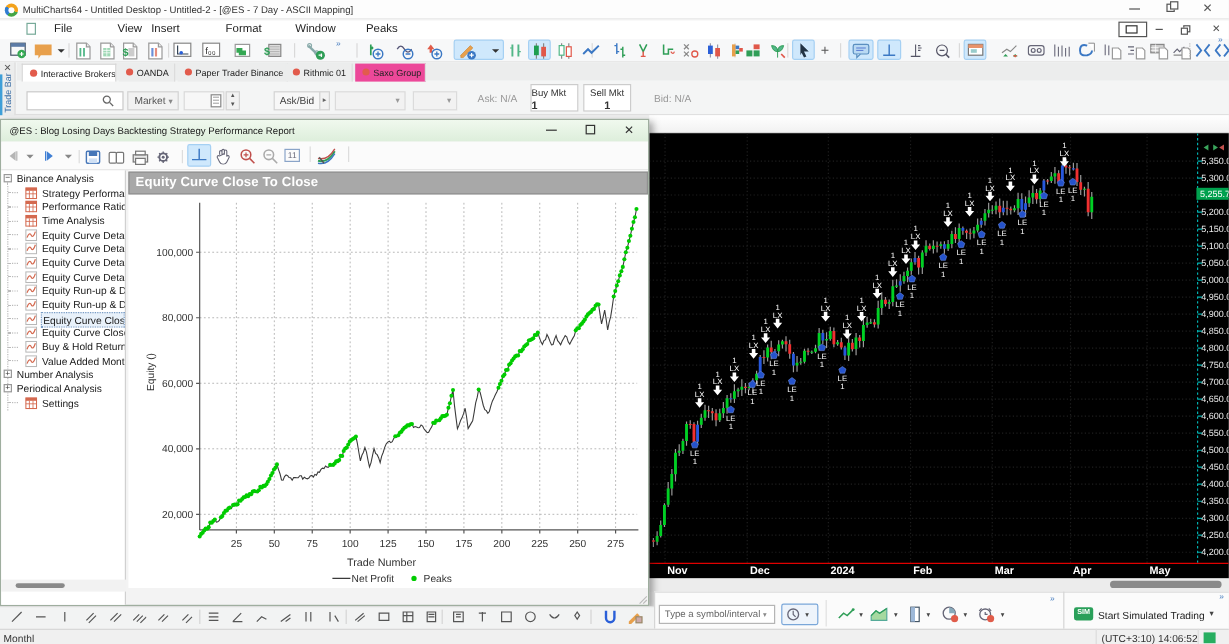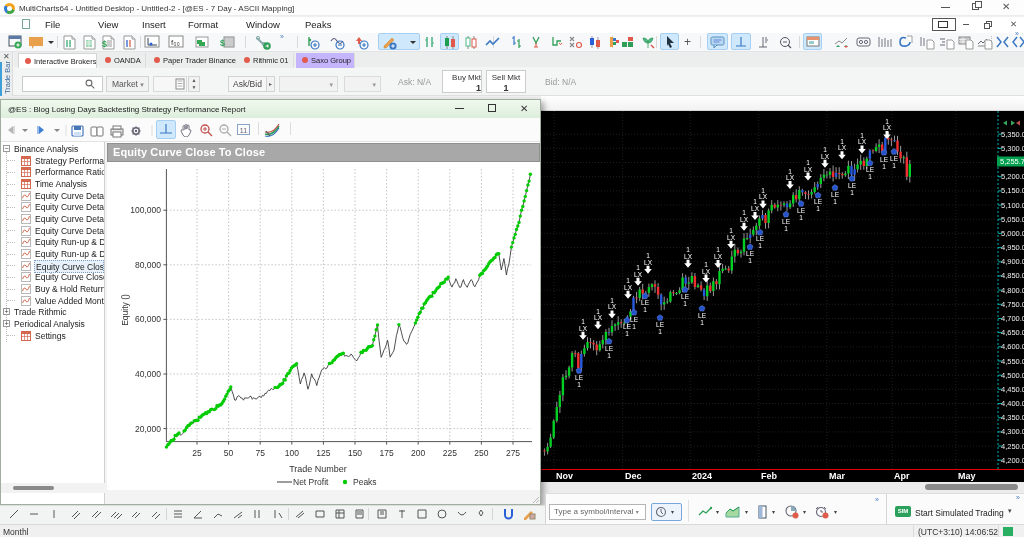--- a/index.html
+++ b/index.html
@@ -16,21 +16,21 @@
 <div class="abs" style="left:7px;top:6px;width:5px;height:5px;border-radius:50%;background:#fdfdfd"></div>
 <div class="abs" style="left:19px;top:3.5px;font-size:8px;color:#333">MultiCharts64 - Untitled Desktop - Untitled-2 - [@ES - 7 Day - ASCII Mapping]</div>
 <div class="abs" style="left:941px;top:7px;width:9px;height:1px;background:#555"></div>
 <div class="abs" style="left:972px;top:3px;width:7px;height:7px;border:1px solid #555"></div>
 <div class="abs" style="left:975px;top:1px;width:7px;height:7px;border:1px solid #555;background:#fdfdfd"></div>
 <div class="abs" style="left:1002px;top:1px;font-size:10px;color:#555">✕</div>
 <div class="abs" style="left:0;top:17px;width:1024px;height:16px;background:#fff"></div>
 <div class="abs" style="left:22px;top:19px;width:8px;height:10px;border:1px solid #7a9;background:#fff"></div>
 <div class="mitem" style="left:45px">File</div>
 <div class="mitem" style="left:98px">View</div>
-<div class="mitem" style="left:142px">Insert</div>
+<div class="mitem" style="left:126px">Insert</div>
 <div class="mitem" style="left:188px">Format</div>
 <div class="mitem" style="left:246px">Window</div>
 <div class="mitem" style="left:305px">Peaks</div>
 <div class="abs" style="left:932px;top:18px;width:24px;height:13px;border:1px solid #555"></div>
 <div class="abs" style="left:938px;top:21px;width:10px;height:7px;border:1px solid #333"></div>
 <div class="abs" style="left:963px;top:24px;width:6px;height:1px;background:#555"></div>
 <div class="abs" style="left:986px;top:21px;width:6px;height:6px;border:1px solid #555;background:#fff"></div>
 <div class="abs" style="left:984px;top:23px;width:6px;height:6px;border:1px solid #555;background:#fff"></div>
 <div class="abs" style="left:1010px;top:19px;font-size:8.5px;color:#555">✕</div>
 <div class="abs" style="left:0;top:33px;width:1024px;height:19px;background:#f7f8f9;border-bottom:1px solid #e4e4e4"></div>
@@ -261,39 +261,39 @@
 <div class="abs" style="left:0;top:52px;width:1024px;height:44px;background:#f4f5f5;border-bottom:1px solid #e0e0e0"></div>
 <div class="abs" style="left:0;top:52px;width:13px;height:44px;background:#eceded;border-right:1px solid #dcdcdc"></div>
 <div class="abs" style="left:0;top:62px;width:2px;height:34px;background:#3f9fd8"></div>
 <div class="abs" style="left:3px;top:52px;font-size:8px;color:#555">✕</div>
 <div class="abs" style="left:-13px;top:73px;font-size:7.5px;color:#3b6ea5;transform:rotate(-90deg);transform-origin:center;width:40px;text-align:center">Trade Bar</div>
 <div class="abs" style="left:14px;top:52px;width:1010px;height:15px;background:#eceded"></div>
 <div class="abs" style="left:18px;top:52.5px;width:79px;height:15px;background:#fff;border:1px solid #d5d5d5;border-bottom:none;font-size:7.5px;color:#222;line-height:15px;padding-left:6px;white-space:nowrap;overflow:hidden"><span class="tabdot" style="width:6px;height:6px;margin-right:3px"></span>Interactive Brokers</div>
 <div class="abs" style="left:99px;top:52.5px;width:47px;height:15px;background:#eceded;border-right:1px solid #dcdcdc;font-size:7.5px;color:#222;line-height:15px;padding-left:6px;white-space:nowrap;overflow:hidden"><span class="tabdot" style="width:6px;height:6px;margin-right:3px"></span>OANDA</div>
 <div class="abs" style="left:148px;top:52.5px;width:92px;height:15px;background:#eceded;border-right:1px solid #dcdcdc;font-size:7.5px;color:#222;line-height:15px;padding-left:6px;white-space:nowrap;overflow:hidden"><span class="tabdot" style="width:6px;height:6px;margin-right:3px"></span>Paper Trader Binance</div>
 <div class="abs" style="left:238px;top:52.5px;width:56px;height:15px;background:#eceded;border-right:1px solid #dcdcdc;font-size:7.5px;color:#222;line-height:15px;padding-left:6px;white-space:nowrap;overflow:hidden"><span class="tabdot" style="width:6px;height:6px;margin-right:3px"></span>Rithmic 01</div>
-<div class="abs" style="left:296px;top:52.5px;width:59px;height:15px;background:#c4b5fd;border-right:1px solid #dcdcdc;font-size:7.5px;color:#222;line-height:15px;padding-left:6px;white-space:nowrap;overflow:hidden"><span class="tabdot" style="width:6px;height:6px;margin-right:3px"></span>Saxo Group</div>
+<div class="abs" style="left:296px;top:52.5px;width:59px;height:15px;background:#ec4899;border-right:1px solid #dcdcdc;font-size:7.5px;color:#222;line-height:15px;padding-left:6px;white-space:nowrap;overflow:hidden"><span class="tabdot" style="width:6px;height:6px;margin-right:3px"></span>Saxo Group</div>
 <div class="abs" style="left:22px;top:76px;width:81px;height:16px;background:#fff;border:1px solid #c9c9c9"></div>
 <svg class="abs" style="left:84px;top:78px" width="12" height="12" viewBox="0 0 12 12">
     <circle cx="5" cy="5" r="2.9" fill="none" stroke="#666" stroke-width="1.1"></circle>
     <path d="M7.3 7.3l3 3" stroke="#666" stroke-width="1.1"></path>
   </svg>
 <div class="abs" style="left:106px;top:76px;width:43px;height:16px;background:#f2f2f2;border:1px solid #d3d3d3;font-size:8.5px;color:#555;line-height:15px;padding-left:5px">Market <span style="color:#888;font-size:7px">▾</span></div>
 <div class="abs" style="left:153px;top:76px;width:34px;height:16px;background:#f7f7f7;border:1px solid #d9d9d9"></div>
 <svg class="abs" style="left:175px;top:78px" width="11" height="12" viewBox="0 0 11 12">
     <rect x="1" y="1" width="8" height="10" fill="#fff" stroke="#888"></rect>
     <path d="M2.5 3h5M2.5 5.5h5M2.5 8h5" stroke="#999" stroke-width="0.8"></path>
   </svg>
 <div class="abs" style="left:188px;top:76px;width:12px;height:16px;background:#f2f2f2;border:1px solid #d3d3d3;font-size:5px;color:#555;text-align:center;line-height:7px">▲<br>▼</div>
 <div class="abs" style="left:228px;top:76px;width:39px;height:16px;background:#f7f7f7;border:1px solid #d3d3d3;font-size:8.5px;color:#444;line-height:15px;text-align:center">Ask/Bid</div>
 <div class="abs" style="left:266px;top:76px;width:9px;height:16px;background:#f2f2f2;border:1px solid #d3d3d3;font-size:6px;color:#666;line-height:15px;text-align:center">▸</div>
 <div class="abs" style="left:279px;top:76px;width:59px;height:16px;background:#f2f2f2;border:1px solid #dbdbdb;font-size:7px;color:#999;line-height:15px;text-align:right;padding-right:4px">▾</div>
 <div class="abs" style="left:344px;top:76px;width:37px;height:16px;background:#f2f2f2;border:1px solid #dbdbdb;font-size:7px;color:#999;line-height:15px;text-align:right;padding-right:4px">▾</div>
 <div class="abs" style="left:398px;top:77px;font-size:8.5px;color:#999">Ask: N/A</div>
-<div class="abs" style="left:442px;top:70px;width:40px;height:23px;background:#fff;border:1px solid #ccc;text-align:right;font-size:8px;color:#333;line-height:10px;padding-top:2px">Buy Mkt<br><b style="font-size:9px">1</b></div>
+<div class="abs" style="left:442px;top:70px;width:40px;height:23px;background:#fff;border:1px solid #ccc;text-align:left;font-size:8px;color:#333;line-height:10px;padding-top:2px">Buy Mkt<br><b style="font-size:9px">1</b></div>
 <div class="abs" style="left:486px;top:70px;width:40px;height:23px;background:#fff;border:1px solid #ccc;text-align:center;font-size:8px;color:#333;line-height:10px;padding-top:2px">Sell Mkt<br><b style="font-size:9px">1</b></div>
 <div class="abs" style="left:545px;top:77px;font-size:8.5px;color:#999">Bid: N/A</div>
 <div class="abs" style="left:541px;top:96px;width:483px;height:15px;background:linear-gradient(#fff,#f2f2f2);border-bottom:1px solid #d8d8d8"></div>
 <div class="abs" style="left:541px;top:111px;width:483px;height:371px;background:#000;overflow:hidden">
     <svg width="483" height="371" viewBox="541 111 483 371" style="position:absolute;left:0;top:0">
       <path d="M554.2 111V469M622.7 111V469M690.3 111V469M758.8 111V469M826.9 111V469M892.1 111V469M955.9 111V469M541 134.2H996M541 148.4H996M541 162.5H996M541 176.7H996M541 190.9H996M541 205.1H996M541 219.2H996M541 233.4H996M541 247.6H996M541 261.8H996M541 275.9H996M541 290.1H996M541 304.3H996M541 318.5H996M541 332.6H996M541 346.8H996M541 361.0H996M541 375.2H996M541 389.3H996M541 403.5H996M541 417.7H996M541 431.9H996M541 446.0H996M541 460.2H996" stroke="#1f1f1f" stroke-width="1" stroke-dasharray="1 2" fill="none"></path>
       <path d="M547.6 442.8V454.4M550.6 433.8V448.0M553.7 419.3V439.1M556.8 401.7V422.5M559.9 390.8V413.0M562.9 374.1V401.3M566.0 370.2V379.9M569.1 365.7V378.4M572.1 351.2V371.5M584.4 344.7V356.6M587.5 337.2V350.6M599.8 340.7V351.6M602.8 335.1V348.4M605.9 329.2V344.8M612.0 320.2V335.8M615.1 323.2V330.8M618.2 316.1V330.0M624.3 319.0V325.3M630.5 309.0V319.9M639.7 287.0V301.2M648.9 283.5V296.9M652.0 283.2V290.4M664.2 296.6V309.8M667.3 298.3V303.9M670.4 290.7V302.9M676.5 292.0V295.1M679.6 287.3V294.4M682.6 273.3V292.2M688.8 276.9V289.9M691.9 272.3V284.0M698.0 283.3V288.1M707.2 280.0V300.9M713.4 277.5V296.1M719.5 265.4V289.4M722.6 263.9V273.2M725.6 265.6V270.1M731.8 250.6V273.8M734.8 243.6V262.6M741.0 249.6V257.6M744.0 233.1V255.3M747.1 232.8V240.1M753.3 226.5V236.5M756.3 222.9V235.3M759.4 215.4V228.9M768.6 208.5V228.3M771.7 200.2V213.3M777.8 200.2V211.3M784.0 201.3V207.3M790.1 200.1V209.1M793.2 192.2V206.9M799.3 186.3V203.0M811.6 189.2V198.5M814.7 182.1V193.7M820.8 174.1V188.0M823.9 169.0V181.2M826.9 171.0V178.6M830.0 168.0V178.5M845.4 171.1V176.8M848.4 160.7V179.2M857.6 158.5V172.5M860.7 154.6V169.9M866.8 156.6V168.7M876.1 143.3V152.4M879.1 139.2V153.1M903.7 155.6V163.7M909.8 160.0V182.6" stroke="#9a9a9a" stroke-width="1" fill="none"></path>
       <path d="M544.5 448.4V455.8M575.2 350.3V357.2M578.3 351.9V370.3M590.5 338.1V348.3M593.6 340.1V350.5M596.7 341.1V355.3M621.2 319.2V327.8M636.6 291.9V303.3M642.7 283.9V299.4M655.0 280.3V292.9M658.1 283.1V299.0M673.4 290.2V296.1M694.9 273.0V289.4M701.1 281.4V291.3M710.3 282.6V293.0M716.4 279.1V289.5M728.7 266.0V272.9M737.9 247.5V255.5M765.5 213.1V228.7M774.8 202.9V208.7M780.9 201.3V210.5M796.2 189.3V202.4M805.5 191.2V199.1M808.5 190.4V199.5M833.1 165.5V181.6M839.2 167.2V179.3M842.3 172.1V178.7M863.8 157.4V169.7M873.0 149.2V153.7M882.2 141.9V152.9M888.3 132.2V144.7M891.4 137.5V146.2M897.5 135.8V155.1M900.6 145.9V162.6M906.8 151.7V180.2" stroke="#9a9a9a" stroke-width="1" fill="none"></path>
       <path d="M581.3 350.6V370.8M609.0 327.8V335.7M627.4 315.3V327.6M633.5 295.9V314.8M645.8 290.8V295.7M661.2 293.3V310.3M685.7 274.7V286.7M704.1 288.2V300.1M750.2 228.6V243.1M762.5 210.1V220.6M787.0 201.1V211.4M802.4 188.8V195.7M817.7 181.6V189.8M836.1 167.2V179.3M851.5 161.0V179.3M854.6 163.7V180.9M869.9 149.2V162.7M885.3 135.4V153.4M894.5 135.6V142.0" stroke="#9a9a9a" stroke-width="1" fill="none"></path>
       <path d="M546.4 446.7h2.4v4.7h-2.4zM549.4 437.5h2.4v9.2h-2.4zM552.5 420.8h2.4v16.8h-2.4zM555.6 407.0h2.4v13.7h-2.4zM558.6 395.1h2.4v11.9h-2.4zM561.7 377.3h2.4v17.9h-2.4zM564.8 375.7h2.4v1.6h-2.4zM567.9 367.4h2.4v8.3h-2.4zM570.9 353.3h2.4v14.1h-2.4zM583.2 348.2h2.4v5.7h-2.4zM586.3 341.9h2.4v6.3h-2.4zM598.6 344.3h2.4v6.0h-2.4zM601.6 340.1h2.4v4.2h-2.4zM604.7 331.9h2.4v8.2h-2.4zM610.8 326.1h2.4v6.1h-2.4zM613.9 324.6h2.4v1.5h-2.4zM617.0 322.3h2.4v2.4h-2.4zM623.1 322.5h2.4v0.9h-2.4zM629.3 311.4h2.4v5.4h-2.4zM638.5 289.6h2.4v8.3h-2.4zM647.7 287.1h2.4v5.7h-2.4zM650.8 284.3h2.4v2.8h-2.4zM663.0 302.2h2.4v2.4h-2.4zM666.1 301.4h2.4v0.9h-2.4zM669.2 292.2h2.4v9.2h-2.4zM675.3 293.1h2.4v0.9h-2.4zM678.4 290.3h2.4v2.8h-2.4zM681.4 277.6h2.4v12.7h-2.4zM687.6 282.4h2.4v1.3h-2.4zM690.7 275.9h2.4v6.5h-2.4zM696.8 285.2h2.4v1.7h-2.4zM706.0 285.6h2.4v10.7h-2.4zM712.1 281.3h2.4v9.6h-2.4zM718.3 270.9h2.4v13.3h-2.4zM721.4 268.8h2.4v2.1h-2.4zM724.4 268.6h2.4v0.9h-2.4zM730.6 256.6h2.4v13.8h-2.4zM733.6 249.8h2.4v6.8h-2.4zM739.8 251.7h2.4v1.5h-2.4zM742.8 238.5h2.4v13.2h-2.4zM745.9 238.0h2.4v0.9h-2.4zM752.1 230.0h2.4v4.4h-2.4zM755.1 225.7h2.4v4.3h-2.4zM758.2 218.5h2.4v7.2h-2.4zM767.4 210.4h2.4v12.5h-2.4zM770.5 204.7h2.4v5.7h-2.4zM776.6 204.7h2.4v2.8h-2.4zM782.8 203.5h2.4v1.4h-2.4zM788.9 203.4h2.4v3.9h-2.4zM792.0 195.1h2.4v8.3h-2.4zM798.1 190.0h2.4v9.2h-2.4zM810.4 192.0h2.4v2.6h-2.4zM813.5 187.3h2.4v4.8h-2.4zM819.6 177.8h2.4v6.2h-2.4zM822.7 174.8h2.4v2.9h-2.4zM825.7 174.7h2.4v0.9h-2.4zM828.8 171.4h2.4v3.3h-2.4zM844.2 173.5h2.4v1.8h-2.4zM847.2 165.8h2.4v7.7h-2.4zM856.4 164.5h2.4v4.8h-2.4zM859.5 160.8h2.4v3.7h-2.4zM865.6 158.7h2.4v7.2h-2.4zM874.9 147.0h2.4v3.9h-2.4zM877.9 144.4h2.4v2.6h-2.4zM902.5 157.2h2.4v1.0h-2.4zM908.6 163.9h2.4v12.9h-2.4z" fill="#00d024"></path>
@@ -611,21 +611,21 @@
     <path d="M1.5 7q2-5 3.5-2t3.5-3" fill="none" stroke="#d4694f" stroke-width="1"></path>
   </svg>
 <div class="abs" style="left:34px;top:283.53999999999996px;font-size:8.5px;color:#1a1a1a;white-space:nowrap;max-width:70px;overflow:hidden;padding:0.5px 1px">Buy &amp; Hold Return</div>
 <div class="abs" style="left:7px;top:300.21000000000004px;width:8px;height:1px;border-top:1px dotted #bbb"></div>
 <svg class="abs" style="left:21px;top:295.71000000000004px" width="10" height="10" viewBox="0 0 10 10">
     <rect x="0.5" y="0.5" width="9" height="9" fill="#fff" stroke="#b8b8b8"></rect>
     <path d="M1.5 7q2-5 3.5-2t3.5-3" fill="none" stroke="#d4694f" stroke-width="1"></path>
   </svg>
 <div class="abs" style="left:34px;top:295.21000000000004px;font-size:8.5px;color:#1a1a1a;white-space:nowrap;max-width:70px;overflow:hidden;padding:0.5px 1px">Value Added Monthl</div>
 <div class="abs" style="left:3px;top:308.38px;width:7px;height:7px;border:1px solid #999;background:#fff;font-size:7px;line-height:6px;text-align:center;color:#333">+</div>
-<div class="abs" style="left:14px;top:307.38px;font-size:8.5px;color:#1a1a1a;white-space:nowrap">Trade Rithmic</div>
+<div class="abs" style="left:14px;top:307.38px;font-size:8.5px;color:#1a1a1a;white-space:nowrap">Number Analysis</div>
 <div class="abs" style="left:3px;top:320.05px;width:7px;height:7px;border:1px solid #999;background:#fff;font-size:7px;line-height:6px;text-align:center;color:#333">+</div>
 <div class="abs" style="left:14px;top:319.05px;font-size:8.5px;color:#1a1a1a;white-space:nowrap">Periodical Analysis</div>
 <div class="abs" style="left:7px;top:335.22px;width:8px;height:1px;border-top:1px dotted #bbb"></div>
 <svg class="abs" style="left:21px;top:330.72px" width="10" height="10" viewBox="0 0 10 10">
     <rect x="0.5" y="0.5" width="9" height="9" fill="#fff" stroke="#d4694f"></rect>
     <rect x="0.5" y="0.5" width="9" height="2.5" fill="#d4694f"></rect>
     <path d="M0.5 5.5h9M3.5 3v7M6.5 3v7" stroke="#d4694f" stroke-width="0.7"></path>
   </svg>
 <div class="abs" style="left:34px;top:330.22px;font-size:8.5px;color:#1a1a1a;white-space:nowrap;max-width:70px;overflow:hidden;padding:0.5px 1px">Settings</div>
 <div class="abs" style="left:1px;top:483px;width:104px;height:10px;background:#f2f2f2"></div>

